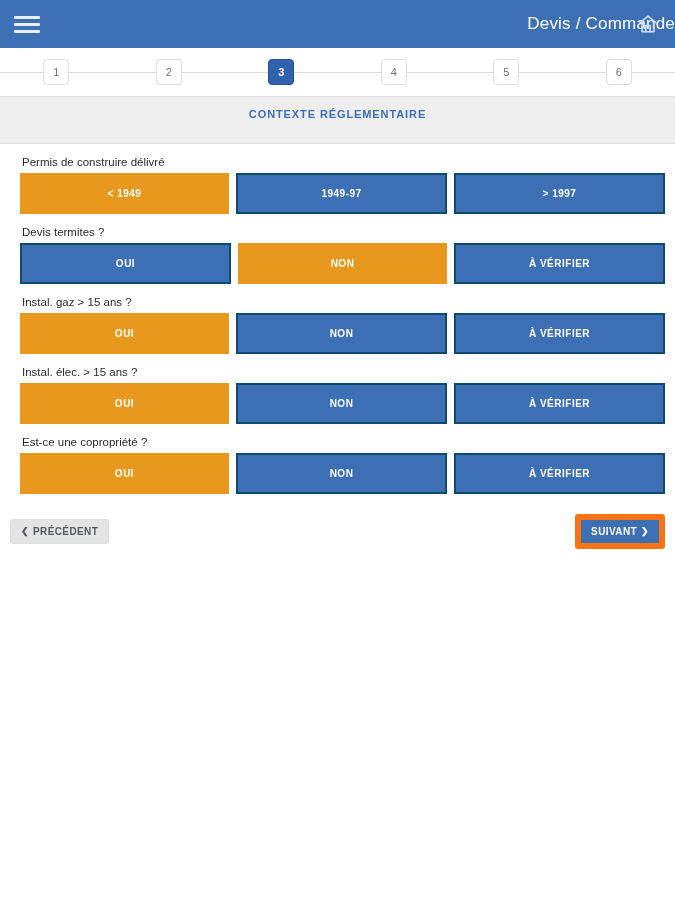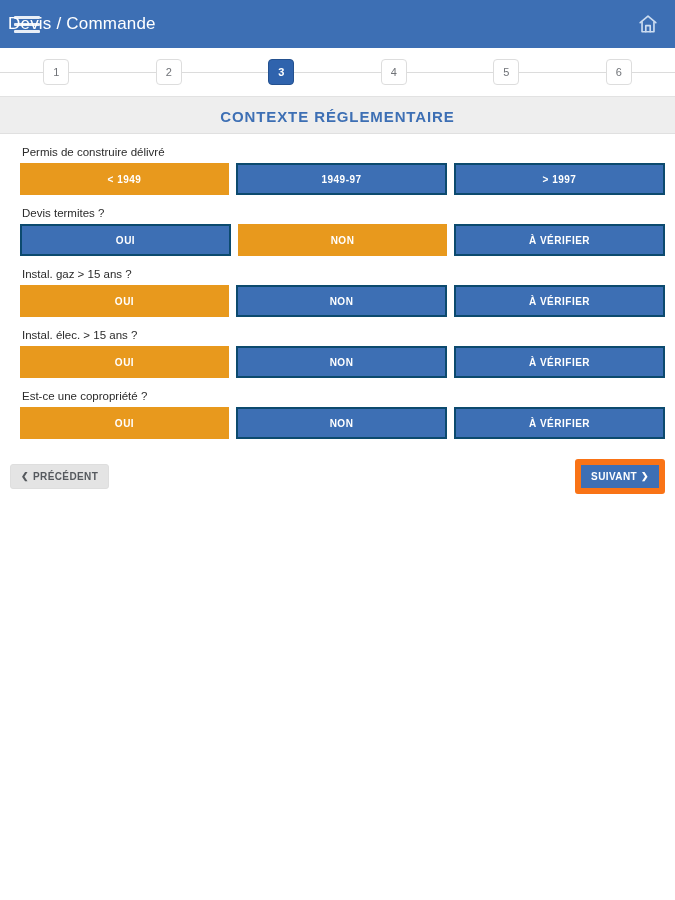--- a/index.html
+++ b/index.html
@@ -37,21 +37,21 @@
   }
   .appbar .menu-btn i {
     display: block;
     height: 3px;
     background: #e8eef7;
     border-radius: 1px;
   }
   .appbar .title {
     position: absolute;
     left: 8px; right: 0;
-    text-align: left;
+    text-align: right;
     color: #ffffff;
     font-size: 17px;
     letter-spacing: .2px;
     pointer-events: none;
   }
   .appbar .home-btn {
     width: 26px;
     height: 26px;
     display: flex;
     align-items: center;
@@ -104,45 +104,45 @@
     color: #ffffff;
     font-weight: bold;
   }
 
   
   .section-header {
     background: #eeeeee;
     border-bottom: 1px solid #e0e0e0;
     text-align: center;
     color: #3d6fb4;
-    font-size: 15px;
+    font-size: 11px;
     font-weight: bold;
     letter-spacing: .9px;
-    padding: 11px 0 8px 0;
+    padding: 11px 0 23px 0;
   }
 
   
   .content {
     padding: 12px 10px 0 20px;
   }
   .question {
     margin-bottom: 12px;
   }
   .question .q-label {
     font-size: 11.5px;
     color: #2b2b2b;
     margin: 0 0 5px 2px;
   }
   .options {
     display: flex;
     gap: 7px;
   }
   .opt {
     flex: 1;
-    height: 32px;
+    height: 41px;
     display: flex;
     align-items: center;
     justify-content: center;
     font-size: 10px;
     font-weight: bold;
     letter-spacing: .5px;
     color: #ffffff;
     box-sizing: border-box;
     cursor: pointer;
     user-select: none;

